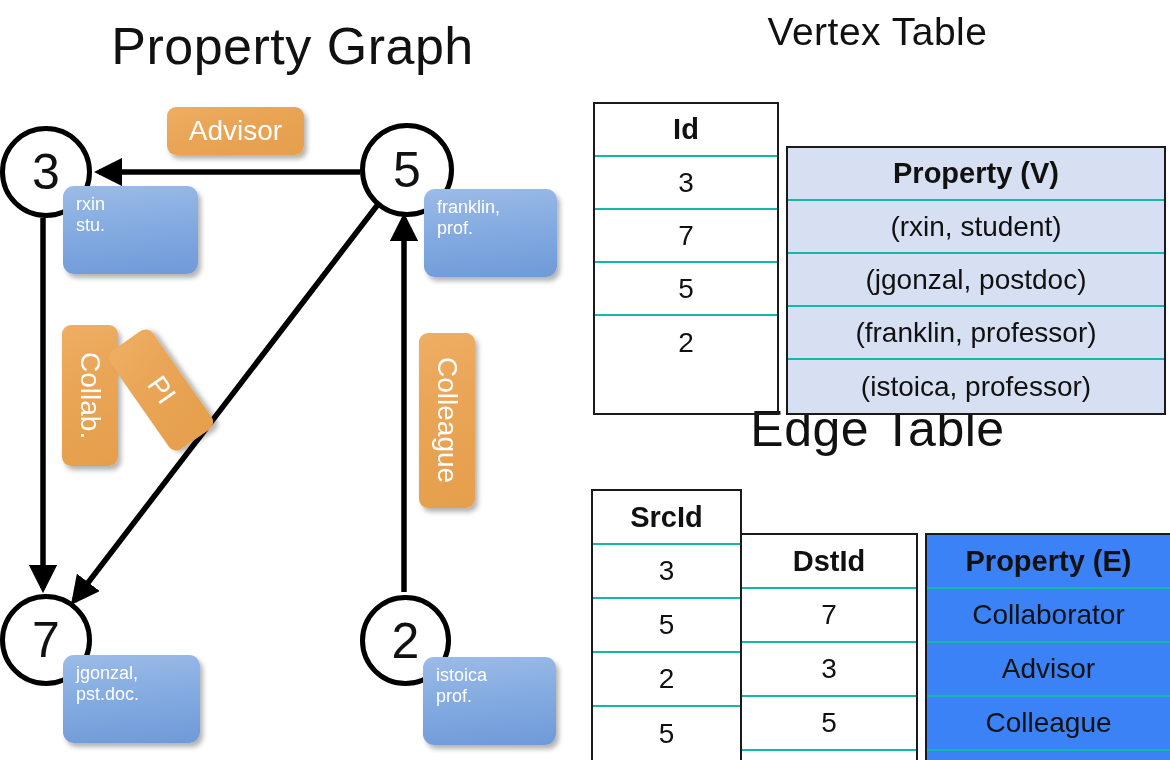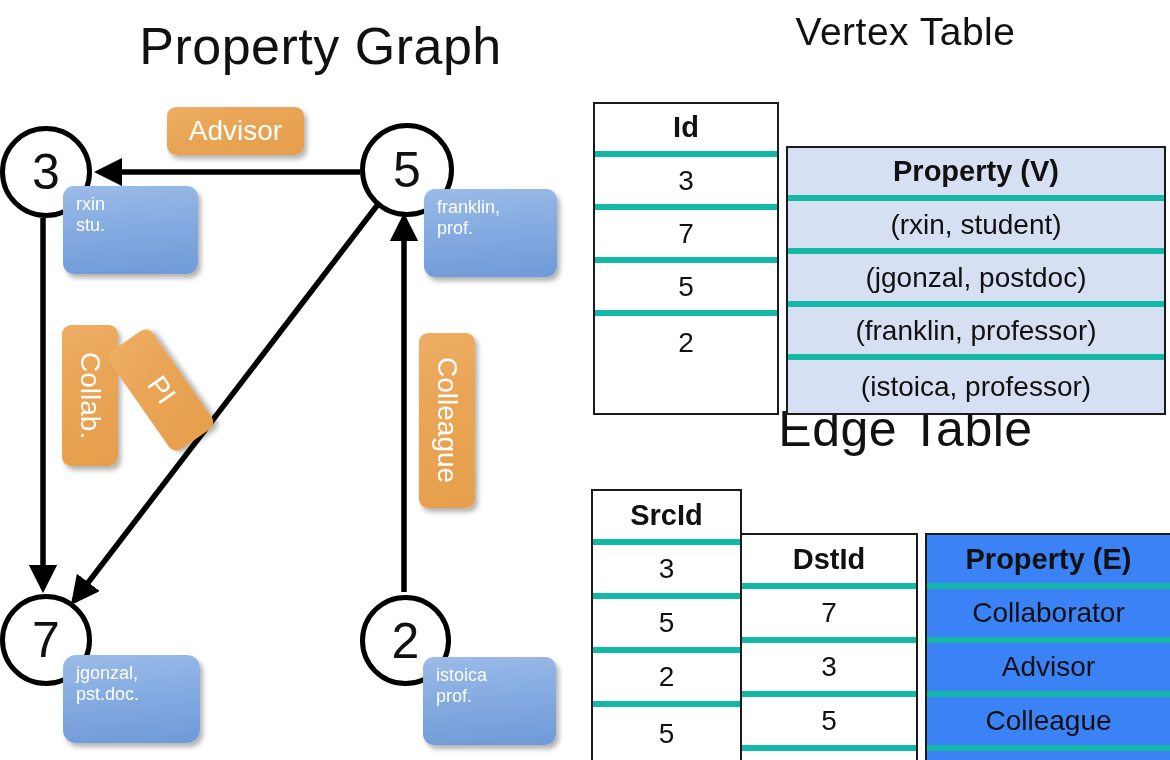--- a/index.html
+++ b/index.html
@@ -1,20 +1,20 @@
 <!DOCTYPE html>
 <html><head>
 <meta charset="utf-8">
 <style>
   html,body{margin:0;padding:0;background:#ffffff;}
   body{width:1170px;height:760px;position:relative;overflow:hidden;
        font-family:"Liberation Sans", sans-serif;color:#0a0a0a;}
 
   .title{position:absolute;font-weight:400;color:#111;white-space:nowrap;
-         letter-spacing:0.5px;padding-left:28px;}
+         letter-spacing:0.5px;}
   #pg-title{left:0;top:16px;width:585px;text-align:center;font-size:52px;}
   #vt-title{left:585px;top:10px;width:585px;text-align:center;font-size:39px;}
   #et-title{left:585px;top:400px;width:585px;text-align:center;font-size:50px;}
 
   
   #graph{position:absolute;left:0;top:0;width:585px;height:760px;}
   #edges{position:absolute;left:0;top:0;width:585px;height:760px;}
 
   .vertex{position:absolute;border:5px solid #000;border-radius:50%;
           background:#fff;box-sizing:border-box;
@@ -33,21 +33,21 @@
               display:flex;align-items:center;justify-content:center;
               font-size:28px;white-space:nowrap;}
   .vert-text{writing-mode:vertical-rl;text-orientation:mixed;}
 
   
   .tblwrap{position:absolute;display:flex;}
   .colgrp{display:flex;flex-direction:column;border:2px solid #1a1a1a;
           box-sizing:border-box;}
   .colgrp + .colgrp{margin-left:7px;margin-top:44px;}
   .cell{box-sizing:border-box;display:flex;align-items:center;
-        justify-content:center;border-bottom:6px solid #14b8a6;
+        justify-content:center;border-bottom:2px solid #14b8a6;
         font-size:28px;color:#111;white-space:nowrap;}
   .cell:last-child{border-bottom:none;}
   .hdr{font-weight:bold;font-size:29px;}
   .bluecol .cell{background:#d6e0f2;}
   .orangecol .cell{background:#3b82f6;}
 
   #vertex-table{left:593px;top:102px;}
   #vertex-table .idcol{width:186px;}
   #vertex-table .bluecol{width:380px;}
   #vertex-table .cell{height:53px;}
@@ -97,21 +97,21 @@
   </div>
 
   <div class="prop-box" style="left:63px;top:186px;width:135px;height:88px;">
     <div>rxin</div>
     <div>stu.</div>
   </div>
   <div class="prop-box" style="left:424px;top:189px;width:133px;height:88px;">
     <div>franklin,</div>
     <div>prof.</div>
   </div>
-  <div class="prop-box" style="left:63px;top:655px;width:137px;height:88px;border-radius:13px;">
+  <div class="prop-box" style="left:63px;top:655px;width:137px;height:88px;">
     <div>jgonzal,</div>
     <div>pst.doc.</div>
   </div>
   <div class="prop-box" style="left:423px;top:657px;width:133px;height:88px;">
     <div>istoica</div>
     <div>prof.</div>
   </div>
 
   <div class="edge-label" style="left:167px;top:107px;width:137px;height:48px;">
     <span>Advisor</span>

